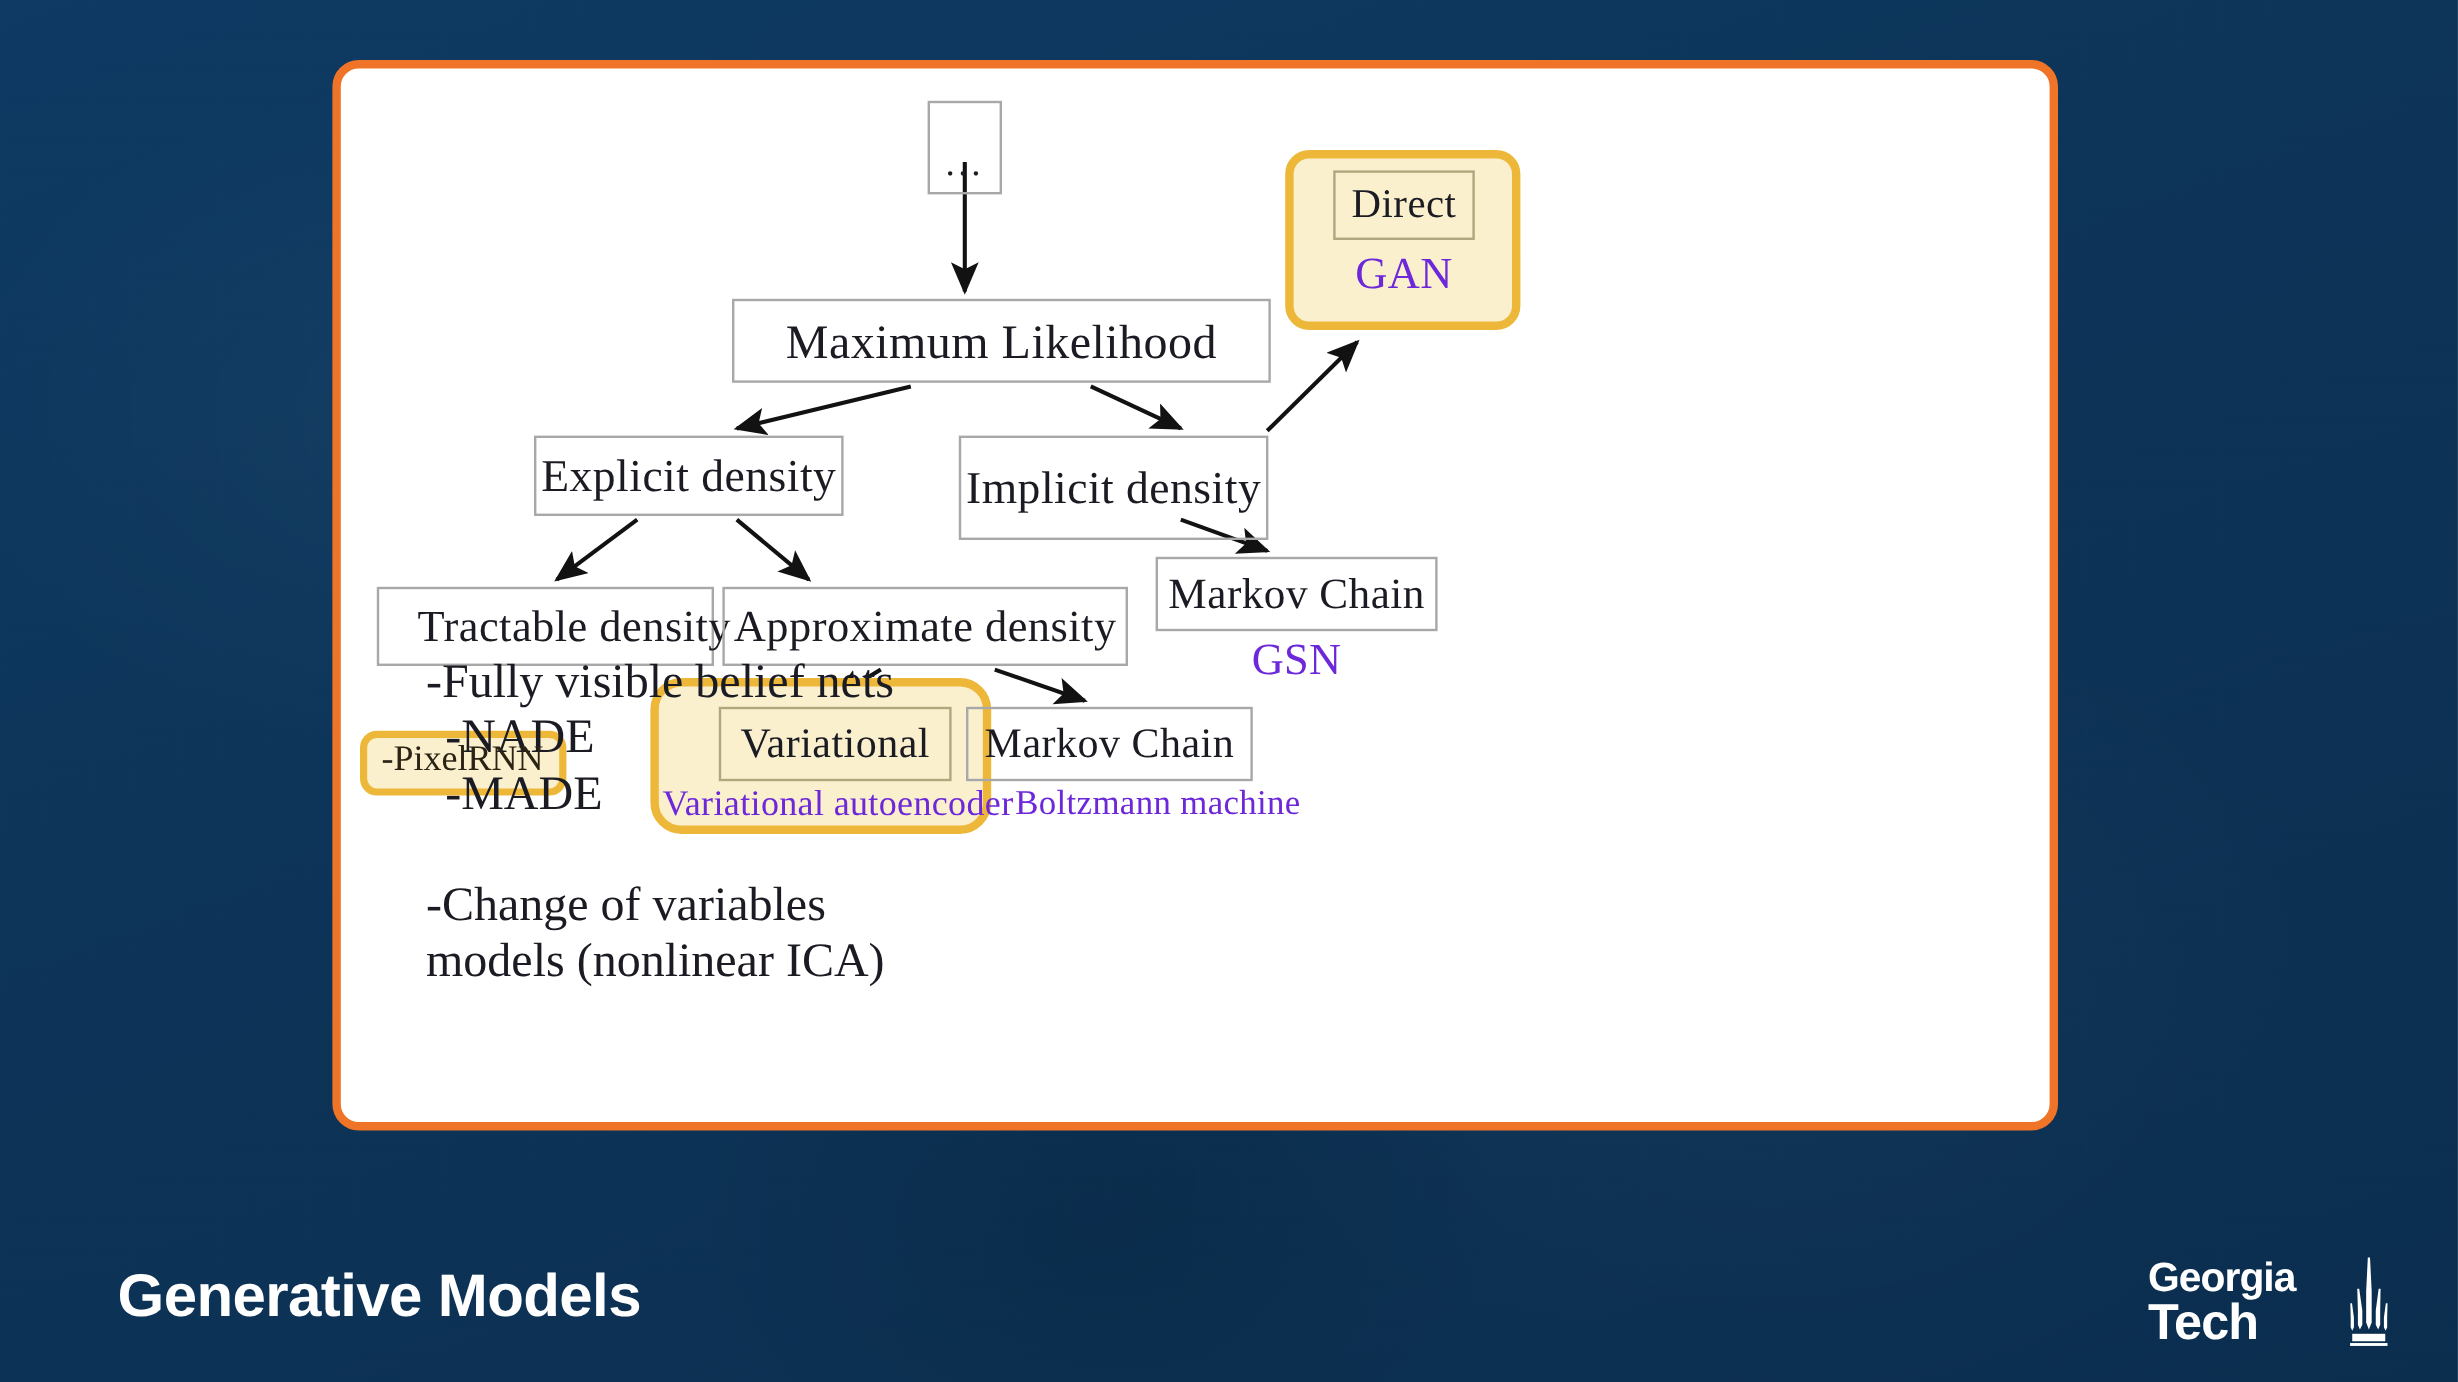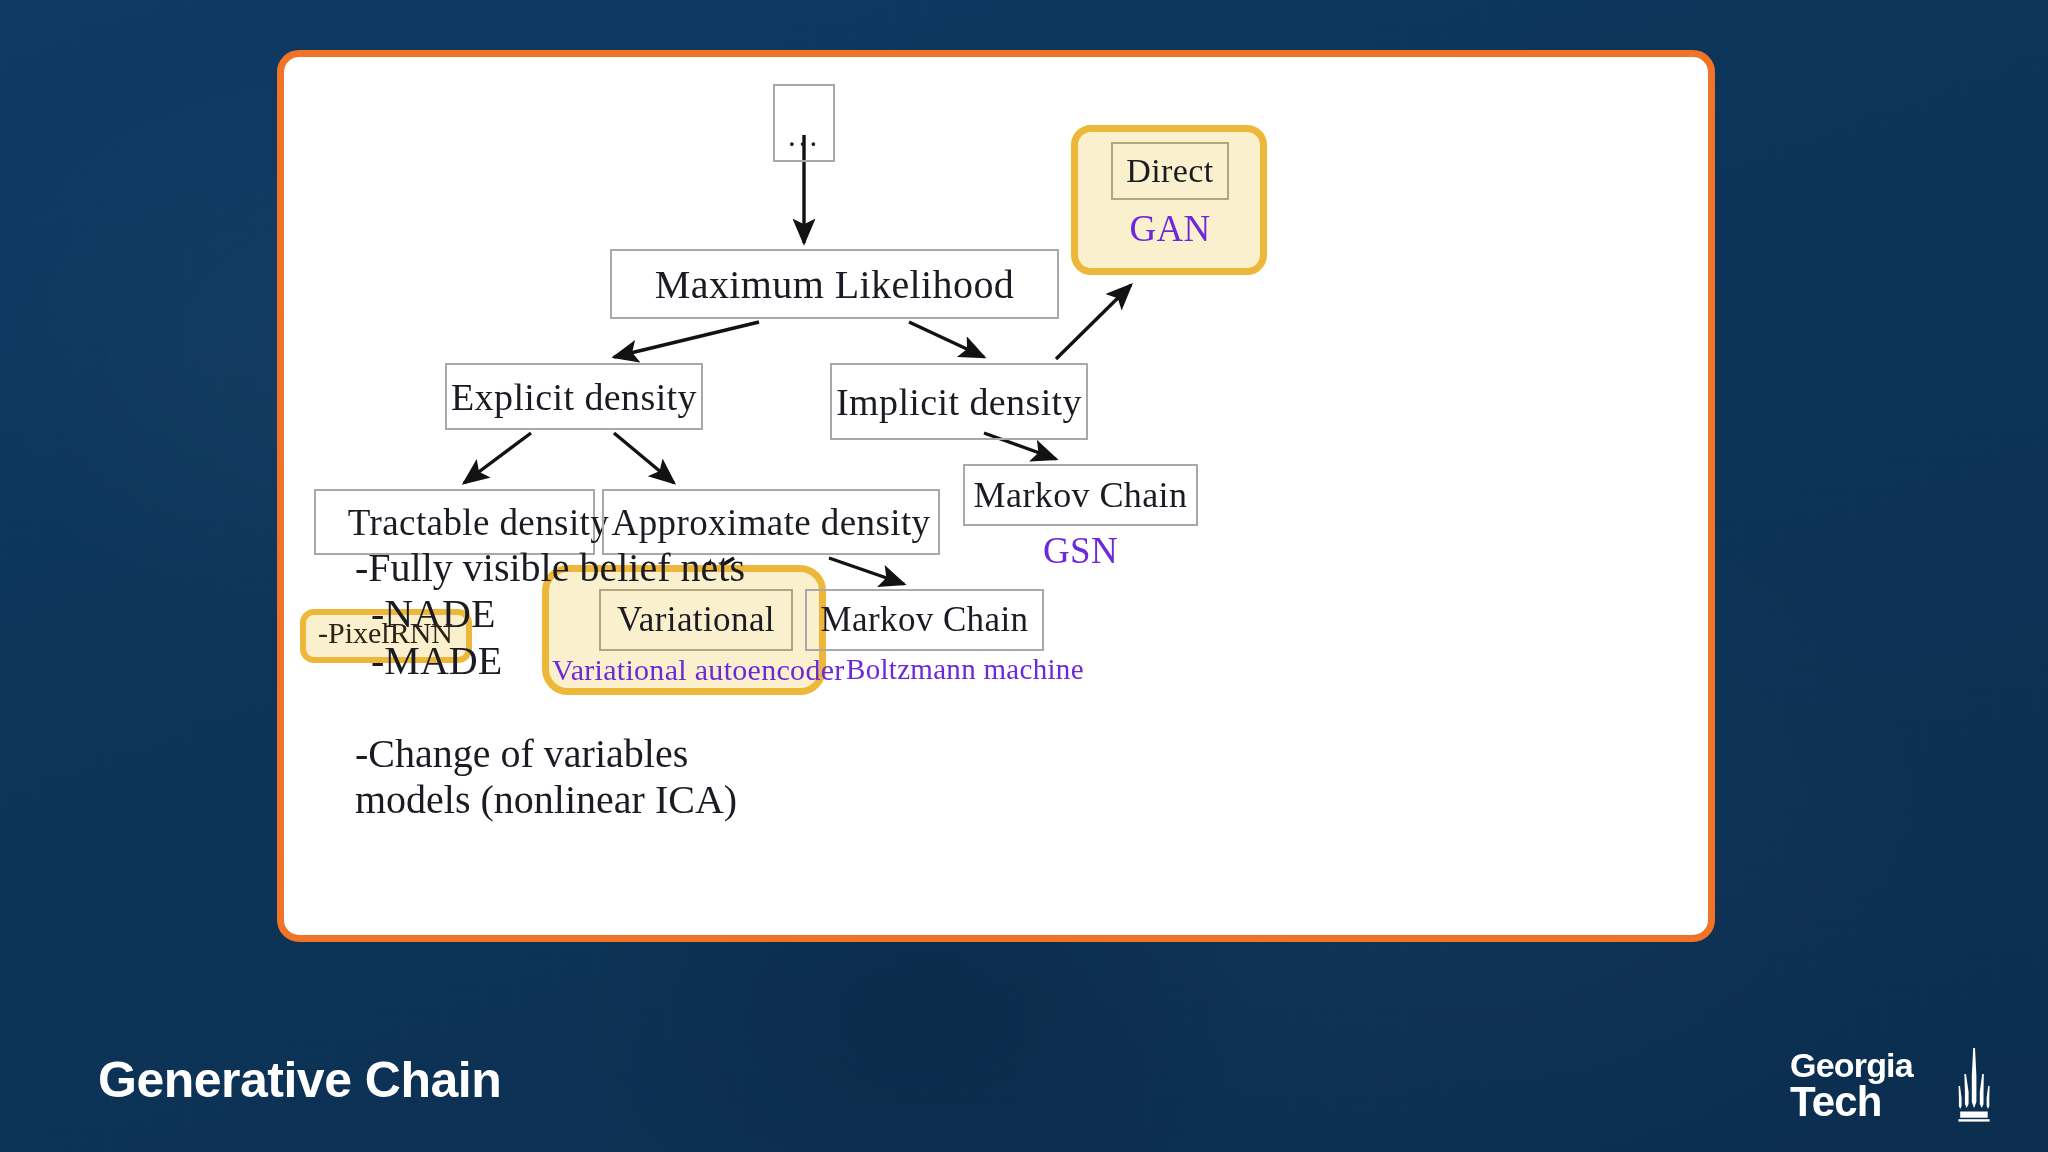--- a/index.html
+++ b/index.html
@@ -76,21 +76,21 @@
     position: absolute;
     font-family: Liberation Serif, serif;
     color: #6d28d9;
     white-space: nowrap;
     letter-spacing: 0.3px;
   }
 
   #node-root      { left: 489px; top: 27px;  width: 62px;  height: 78px;  font-size: 31px; align-items: flex-end; padding-bottom: 6px; letter-spacing: 3px; }
   #node-ml        { left: 326px; top: 192px; width: 449px; height: 70px;  font-size: 40px; }
   #node-explicit  { left: 161px; top: 306px; width: 258px; height: 67px;  font-size: 38px; }
-  #node-implicit  { left: 546px; top: 306px; width: 258px; height: 77px;  font-size: 38px; }
+  #node-implicit  { left: 515px; top: 306px; width: 258px; height: 87px;  font-size: 38px; }
   #node-tractable { left: 30px;  top: 432px; width: 281px; height: 66px;  font-size: 37px; padding-left: 48px; }
   #node-approx    { left: 318px; top: 432px; width: 338px; height: 66px;  font-size: 37px; }
   #node-markov-gsn{ left: 679px; top: 407px; width: 235px; height: 62px;  font-size: 36px; }
   #node-variational{left: 315px; top: 532px; width: 194px; height: 62px;  font-size: 35px; border-color:#b0a77f; }
   #node-markov-bm { left: 521px; top: 532px; width: 239px; height: 62px;  font-size: 35px; }
   #node-direct    { left: 827px; top: 85px;  width: 118px; height: 58px;  font-size: 34px; border-color:#b0a77f; }
 
   #label-gsn      { left: 679px; top: 472px; width: 235px; text-align: center; font-size: 37px; }
   #label-gan      { left: 820px; top: 150px; width: 132px; text-align: center; font-size: 37px; }
   #label-vae      { left: 268px; top: 596px; font-size: 30px; }
@@ -240,21 +240,21 @@
         <div class="li indent" style="visibility:hidden">-PixelRNN</div>
         <div class="li">-Change of variables</div>
         <div class="li">models (nonlinear ICA)</div>
       </div>
 
       <div class="hl-text" id="hl-pixel-text">-PixelRNN</div>
 
     </div>
   </div>
 
-  <div id="slide-title">Generative Chain</div>
+  <div id="slide-title">Generative Models</div>
 
   <div id="gt-logo">
     <div id="gt-wordmark">
       <span id="gt-georgia">Georgia</span>
       <span id="gt-tech">Tech</span>
     </div>
     <svg id="gt-tower" width="44" height="80" viewBox="0 0 44 80">
       <g fill="#ffffff">
         <path d="M21.2 2 L23.0 2 L24.4 30 L24.4 56 L22.1 62 L19.8 56 L19.8 30 Z"></path>
         <path d="M12.4 28 L14.0 28 L16.6 46 L16.6 58 L14.6 62 L12.9 58 L12.9 46 Z"></path>

